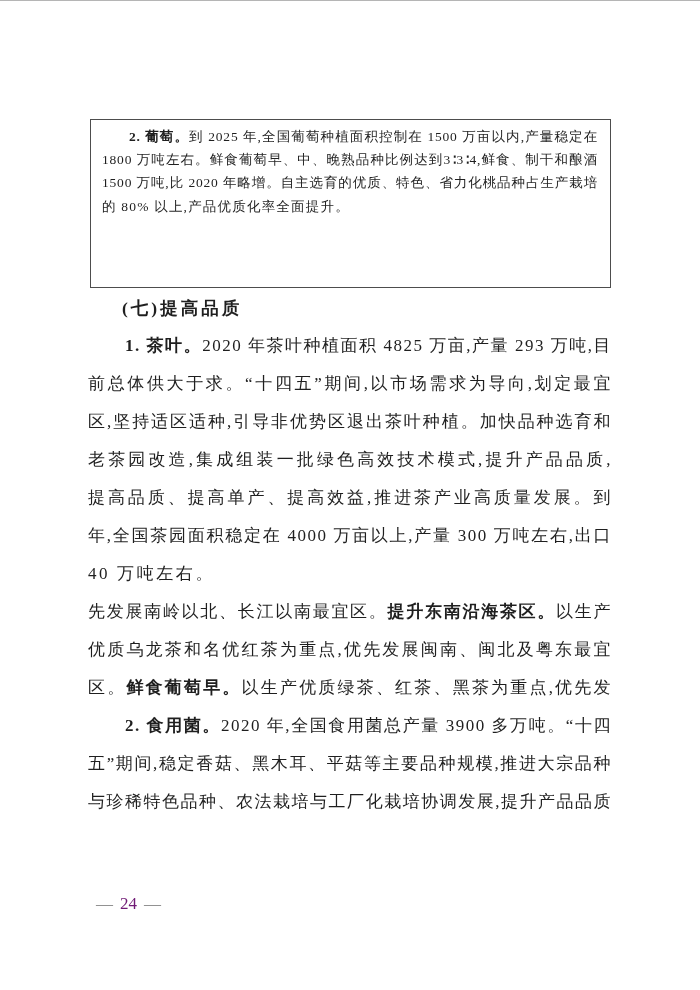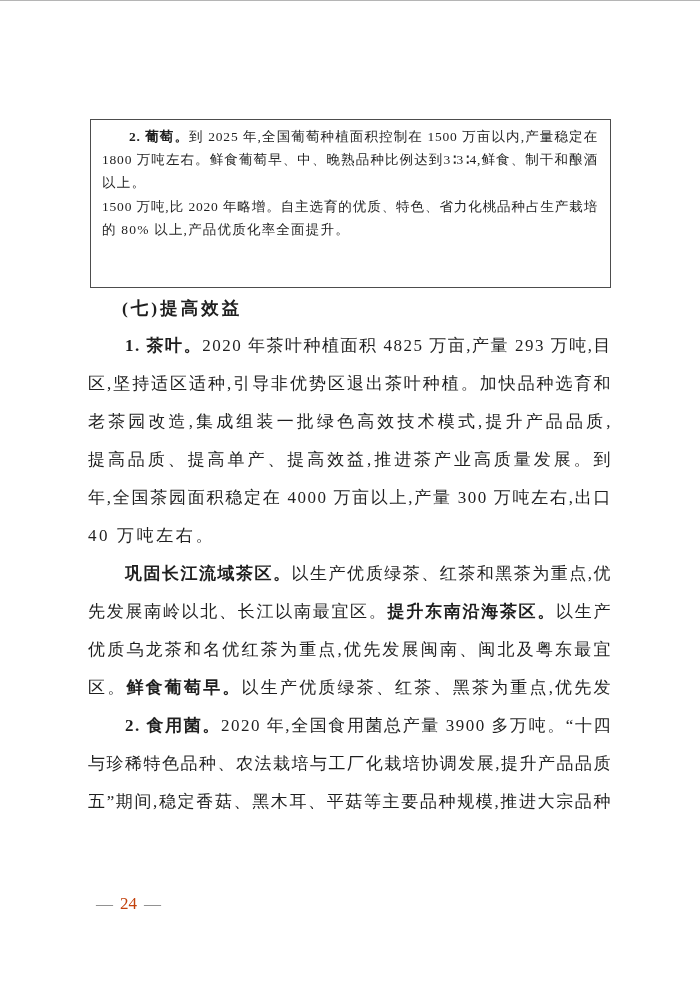--- a/index.html
+++ b/index.html
@@ -70,50 +70,49 @@
   
   .footer {
     position: absolute;
     left: 96px;
     top: 893px;
     font-size: 17px;
     letter-spacing: 0;
     white-space: nowrap;
   }
   .footer .dash { color: #808080; }
-  .footer .num  { color: #c2410c; margin: 0 7px; }
+  .footer .num  { color: #701a75; margin: 0 7px; }
 </style>
 </head>
 <body>
 
 <div class="page">
 
   <div class="inset-box">
     <div class="box-line indent"><span class="b">2. 葡萄。</span><span>到 2025 年,全国葡萄种植面积控制在 1500 万亩以内,产量稳定在</span></div>
     <div class="box-line"><span>1800 万吨左右。鲜食葡萄早、中、晚熟品种比例达到3∶3∶4,鲜食、制干和酿酒用葡</span></div>
-    <div class="box-line flush"><span>以上。</span></div>
     <div class="box-line"><span>1500 万吨,比 2020 年略增。自主选育的优质、特色、省力化桃品种占生产栽培品种</span></div>
     <div class="box-line flush"><span>的 80% 以上,产品优质化率全面提升。</span></div>
   </div>
 
   <div class="body-text">
-    <div class="body-line heading">(七)提高效益</div>
+    <div class="body-line heading">(七)提高品质</div>
 
     <div class="body-line indent"><span class="b">1. 茶叶。</span><span>2020 年茶叶种植面积 4825 万亩,产量 293 万吨,目</span></div>
+    <div class="body-line"><span>前总体供大于求。“十四五”期间,以市场需求为导向,划定最宜</span></div>
     <div class="body-line"><span>区,坚持适区适种,引导非优势区退出茶叶种植。加快品种选育和</span></div>
     <div class="body-line"><span>老茶园改造,集成组装一批绿色高效技术模式,提升产品品质,</span></div>
     <div class="body-line"><span>提高品质、提高单产、提高效益,推进茶产业高质量发展。到 2025</span></div>
     <div class="body-line"><span>年,全国茶园面积稳定在 4000 万亩以上,产量 300 万吨左右,出口</span></div>
     <div class="body-line flush"><span>40 万吨左右。</span></div>
 
-    <div class="body-line indent"><span class="b">巩固长江流域茶区。</span><span>以生产优质绿茶、红茶和黑茶为重点,优</span></div>
     <div class="body-line"><span>先发展南岭以北、长江以南最宜区。</span><span class="b">提升东南沿海茶区。</span><span>以生产</span></div>
     <div class="body-line"><span>优质乌龙茶和名优红茶为重点,优先发展闽南、闽北及粤东最宜</span></div>
     <div class="body-line"><span>区。</span><span class="b">鲜食葡萄早。</span><span>以生产优质绿茶、红茶、黑茶为重点,优先发</span></div>
 
     <div class="body-line indent"><span class="b">2. 食用菌。</span><span>2020 年,全国食用菌总产量 3900 多万吨。“十四</span></div>
+    <div class="body-line"><span>五”期间,稳定香菇、黑木耳、平菇等主要品种规模,推进大宗品种</span></div>
     <div class="body-line"><span>与珍稀特色品种、农法栽培与工厂化栽培协调发展,提升产品品质</span></div>
-    <div class="body-line"><span>五”期间,稳定香菇、黑木耳、平菇等主要品种规模,推进大宗品种</span></div>
   </div>
 
   <div class="footer"><span class="dash">—</span><span class="num">24</span><span class="dash">—</span></div>
 
 </div>
 
 </body></html>

